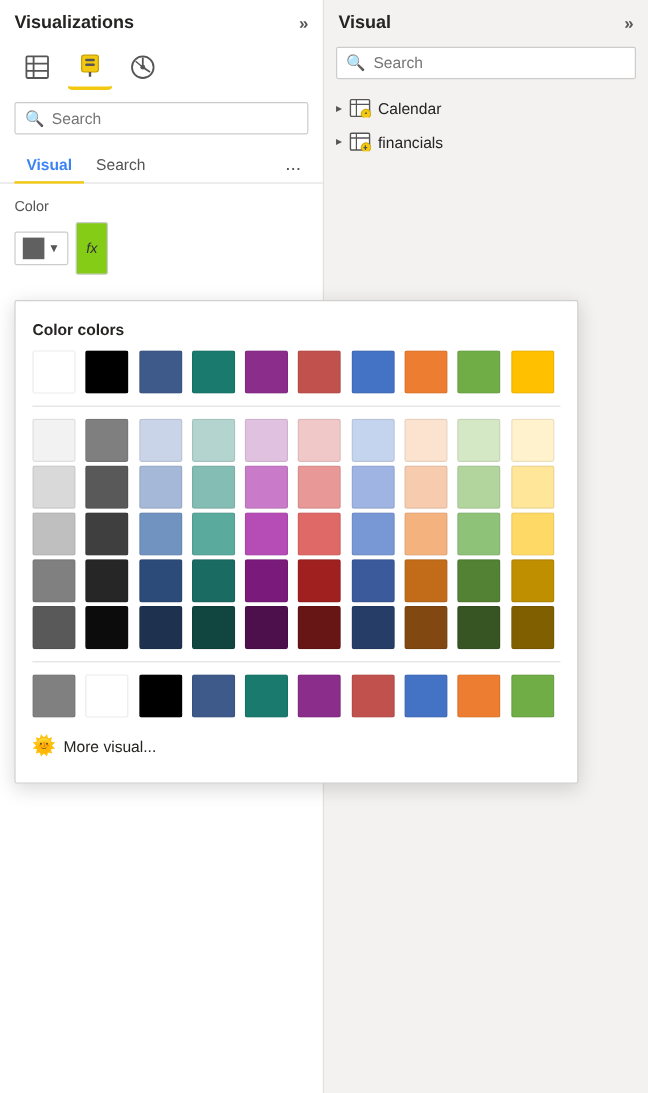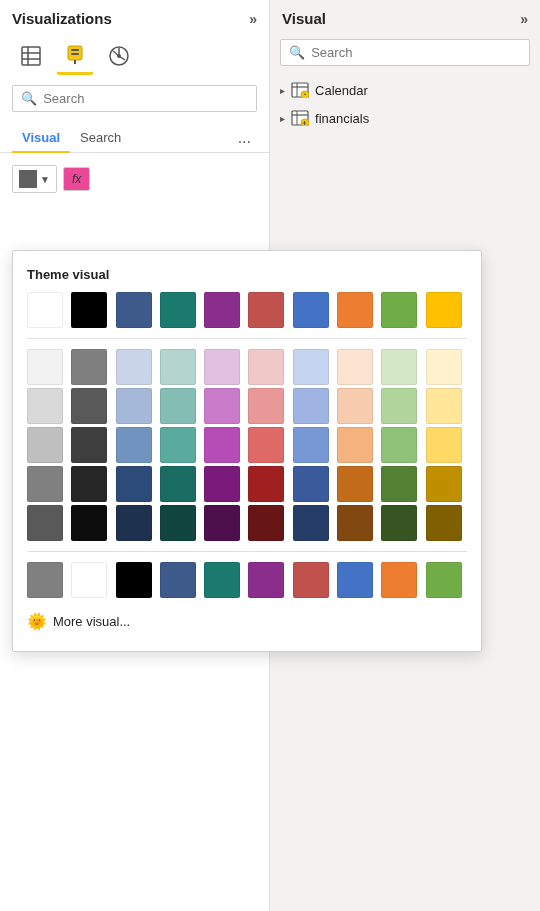--- a/index.html
+++ b/index.html
@@ -163,24 +163,24 @@
 
     .dropdown-arrow {
       font-size: 10px;
       color: #555;
     }
 
     .fx-btn {
       border: 1px solid #ccc;
       border-radius: 2px;
       padding: 3px 8px;
-      background: #ec4899;
+      background: #84cc16;
       cursor: pointer;
       font-size: 12px;
-      height: 24px;
+      height: 44px;
       color: #333;
       font-style: italic;
     }
 
     
     .color-picker-dropdown {
       position: absolute;
       top: 250px;
       left: 12px;
       width: 470px;
@@ -360,31 +360,32 @@
     <input type="text" placeholder="Search" style="">
   </div>
 
   <div class="tabs-row">
     <div class="tab active">Visual</div>
     <div class="tab">Search</div>
     <div class="tab-more">...</div>
   </div>
 
   <div class="color-section">
+    <div class="color-label">Color</div>
     <div class="color-control">
       <div class="color-swatch-btn">
         <span class="color-swatch"></span>
         <span class="dropdown-arrow">▼</span>
       </div>
       <button class="fx-btn">fx</button>
     </div>
   </div>
 
   <div class="color-picker-dropdown">
-    <div class="section-title">Theme visual</div>
+    <div class="section-title">Color colors</div>
 
     <div class="color-grid" id="theme-row-0">
         <div class="color-cell" style="background: rgb(255, 255, 255);"></div>
         <div class="color-cell" style="background: rgb(0, 0, 0);"></div>
         <div class="color-cell" style="background: rgb(61, 90, 138);"></div>
         <div class="color-cell" style="background: rgb(26, 122, 110);"></div>
         <div class="color-cell" style="background: rgb(139, 45, 139);"></div>
         <div class="color-cell" style="background: rgb(192, 81, 77);"></div>
         <div class="color-cell" style="background: rgb(68, 114, 196);"></div>
         <div class="color-cell" style="background: rgb(237, 125, 49);"></div>

